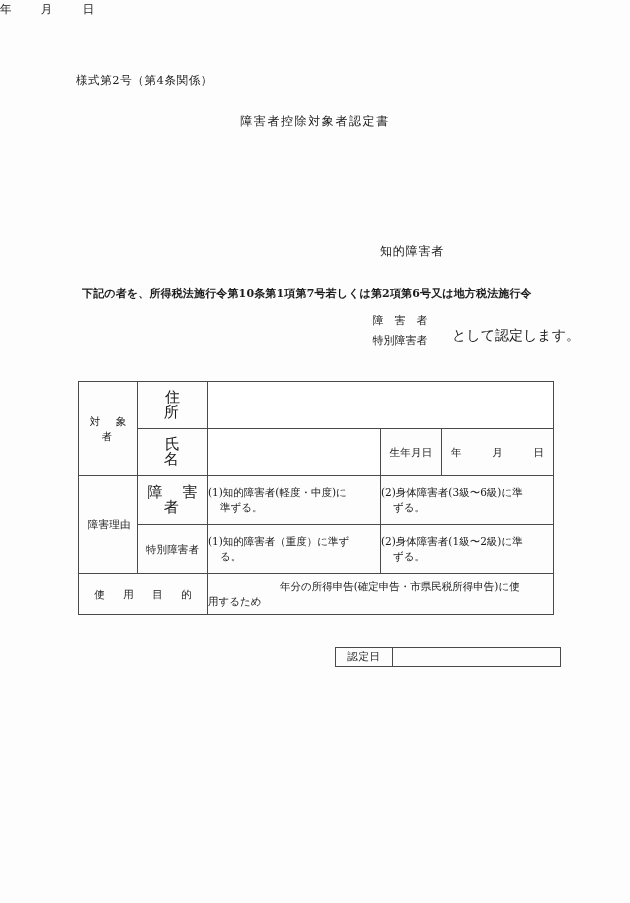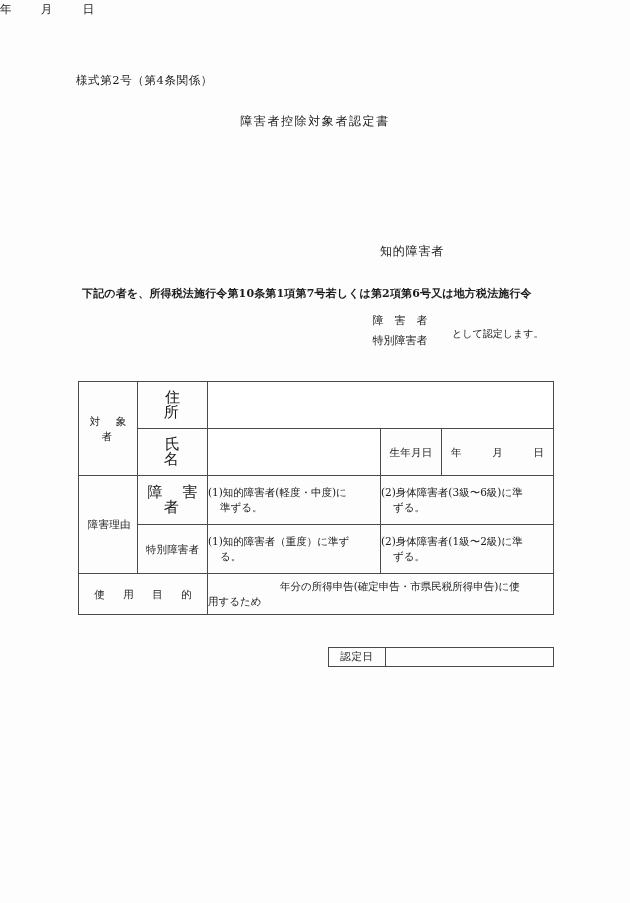--- a/index.html
+++ b/index.html
@@ -79,21 +79,21 @@
   #body-stack {
     position: absolute;
     left: 352px; top: 311px;
     font-size: 11px;
     line-height: 20px;
     text-align: center;
     width: 96px;
   }
   #body-tail {
     left: 452px; top: 327px;
-    font-size: 10px;
+    font-size: 14px;
   }
 
   
   #main-table {
     position: absolute;
     left: 78px; top: 381px;
     width: 475px;
     border-collapse: collapse;
     font-size: 10.5px;
     table-layout: fixed;
@@ -149,21 +149,21 @@
     padding: 5px 7px 6px 8px;
     font-size: 10.5px;
     line-height: 17px;
     vertical-align: top;
   }
   .purpose-text .indent { display: inline-block; width: 72px; }
 
   
   #approval-table {
     position: absolute;
-    left: 328px; top: 647px;
+    left: 335px; top: 647px;
     width: 225px;
     border-collapse: collapse;
     font-size: 10.5px;
     table-layout: fixed;
     padding-left: 28px;
   }
   #approval-table td {
     border: 1px solid #4a4a4a;
     height: 18px;
     padding: 0;

